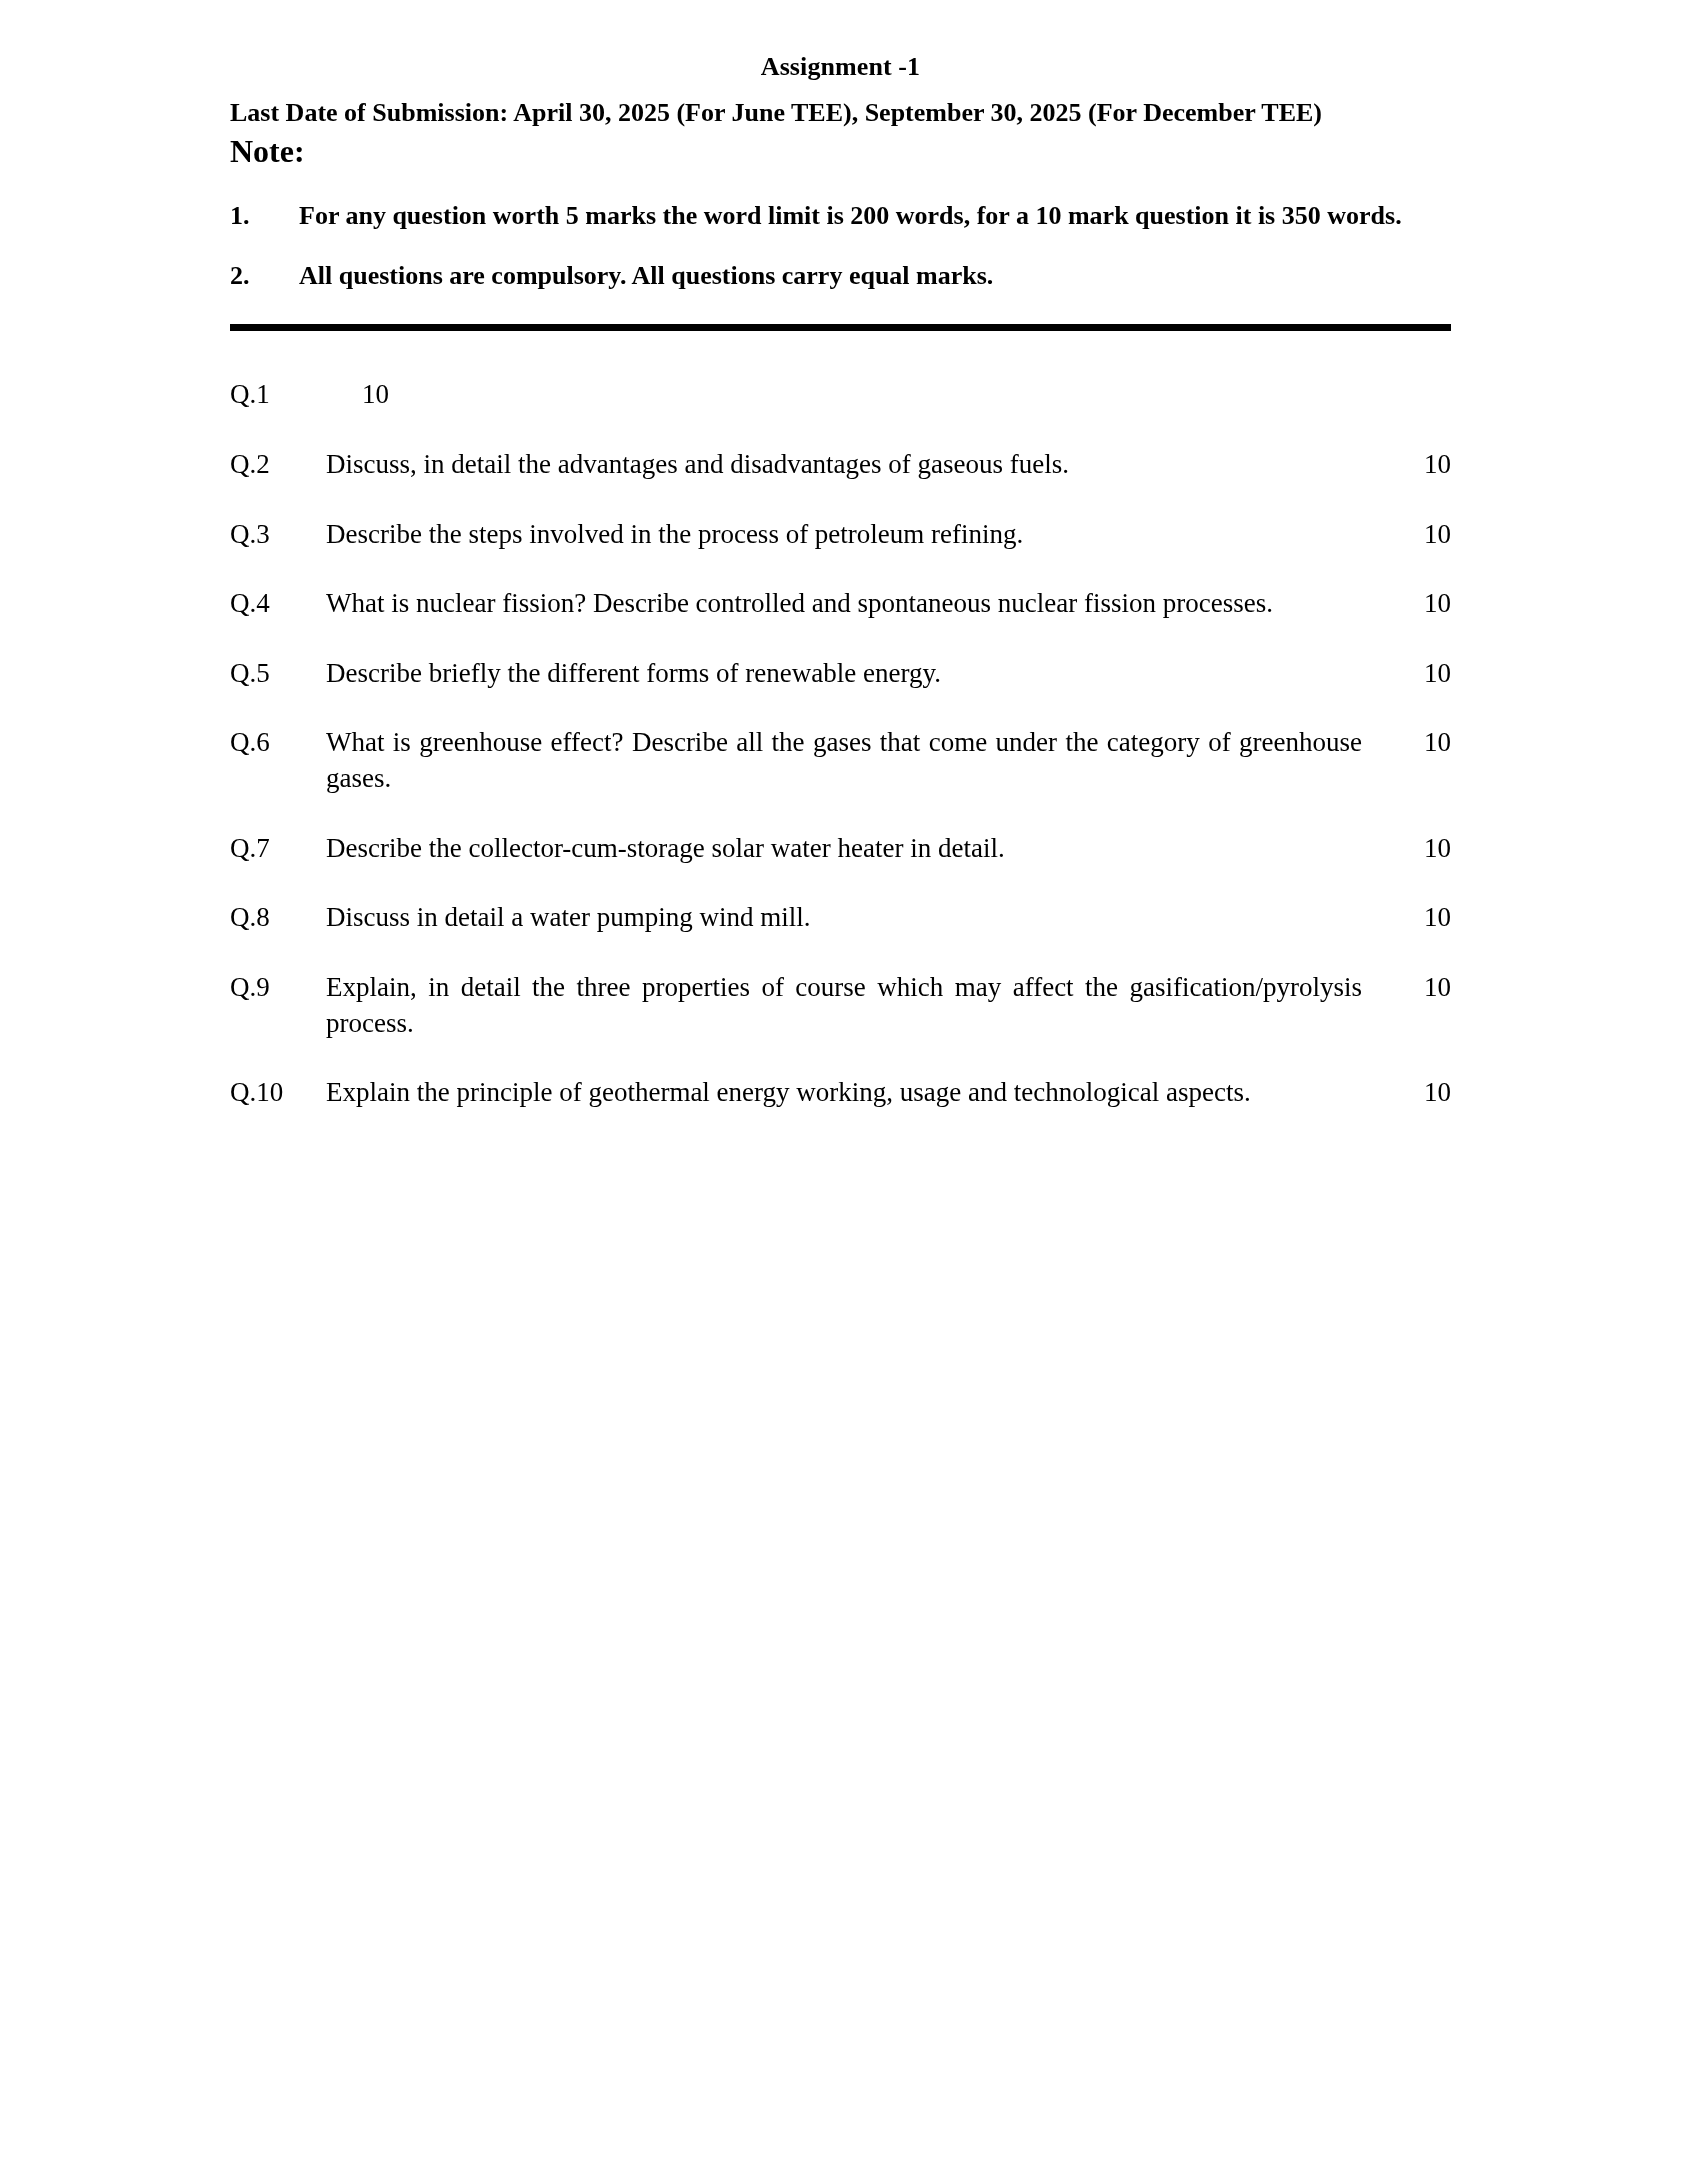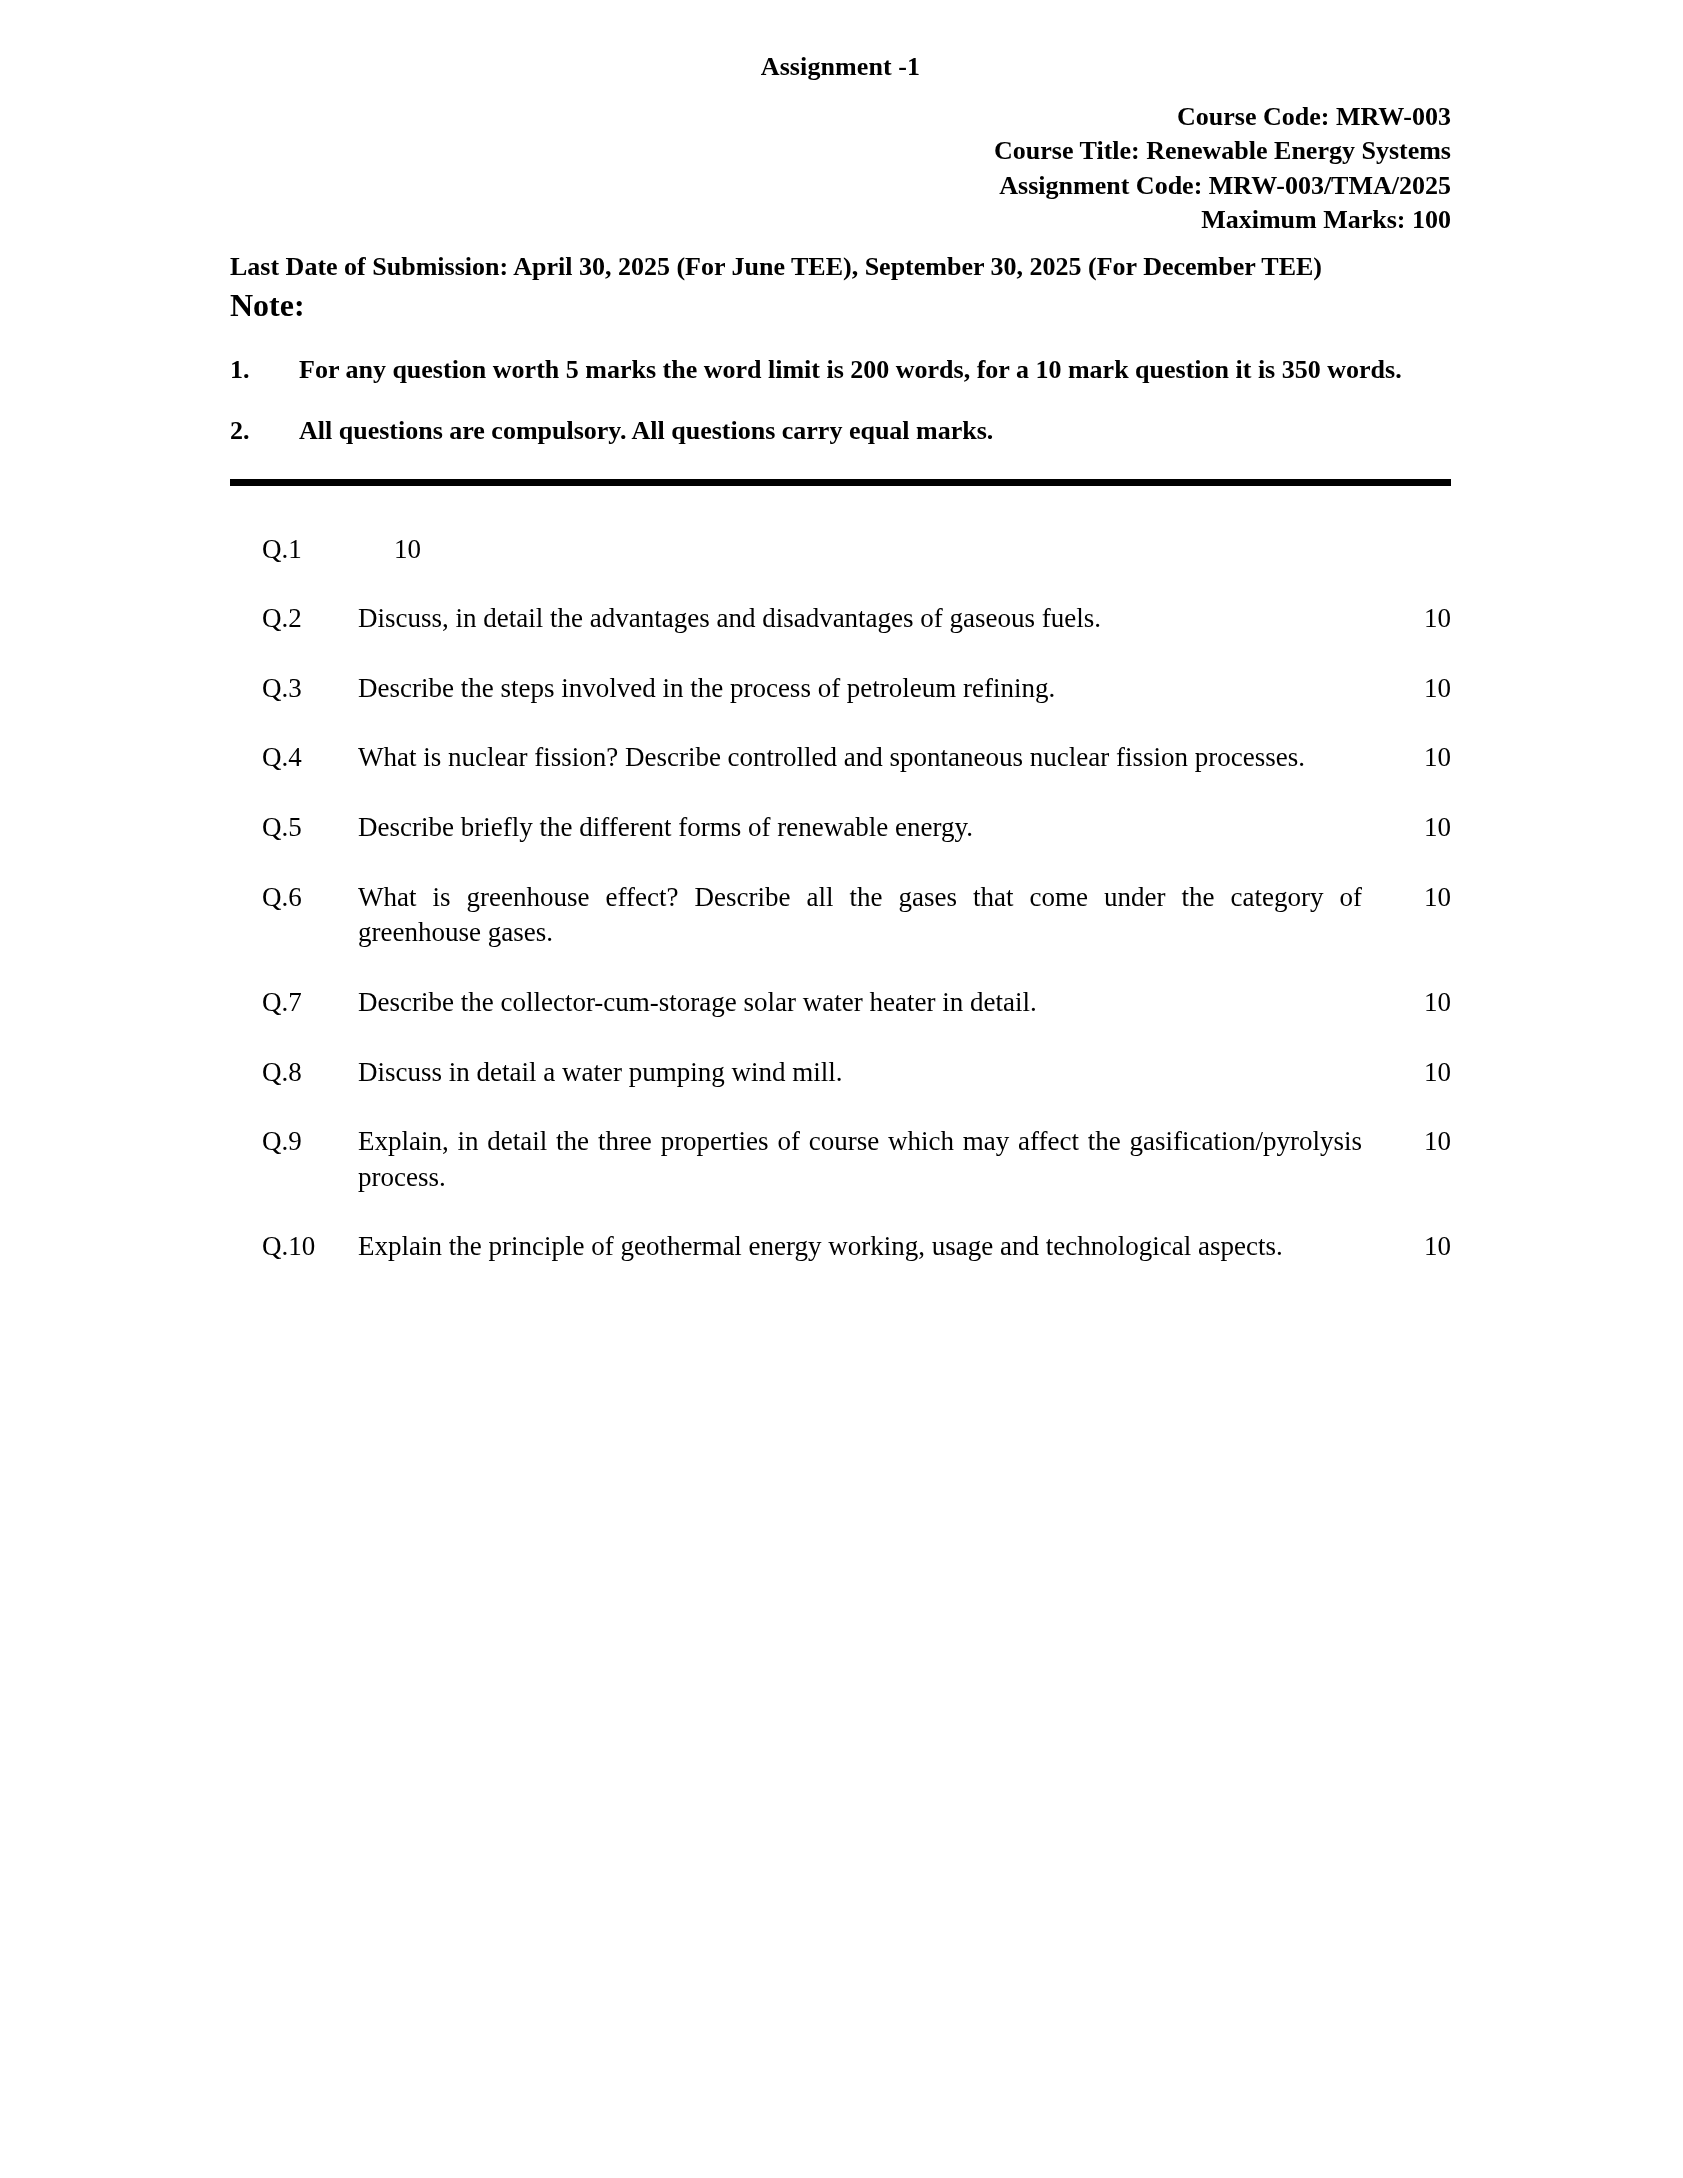--- a/index.html
+++ b/index.html
@@ -105,21 +105,20 @@
   .rule {
     margin-top: 30px;
     height: 7px;
     background: #000000;
     width: 1221px;
   }
 
   
   .questions {
     margin-top: 46px;
-    margin-left: 32px;
   }
   .q-row {
     display: flex;
     align-items: flex-start;
     font-size: 27px;
     line-height: 1.32;
     margin-bottom: 34px;
   }
   .q-label {
     flex: 0 0 96px;
@@ -144,26 +143,20 @@
 </style>
 </head>
 <body>
 
 <div class="page">
   <div class="content">
 
     <div class="doc-title">Assignment -1</div>
 
 
-    <div class="meta-block">
-      <span class="meta-line">Course Code: MRW-003</span>
-      <span class="meta-line">Course Title: Renewable Energy Systems</span>
-      <span class="meta-line">Assignment Code: MRW-003/TMA/2025</span>
-      <span class="meta-line">Maximum Marks: 100</span>
-    </div>
 
     <div class="lastdate-line">Last Date of Submission: April 30, 2025 (For June TEE), September 30, 2025 (For December TEE)</div>
     <div class="note-label">Note:</div>
 
     <div class="note-list">
       <div class="note-item">
         <span class="note-num">1.</span>
         <span class="note-text">For any question worth 5 marks the word limit is 200 words, for a 10 mark question it is 350 words.</span>
       </div>
       <div class="note-item">

